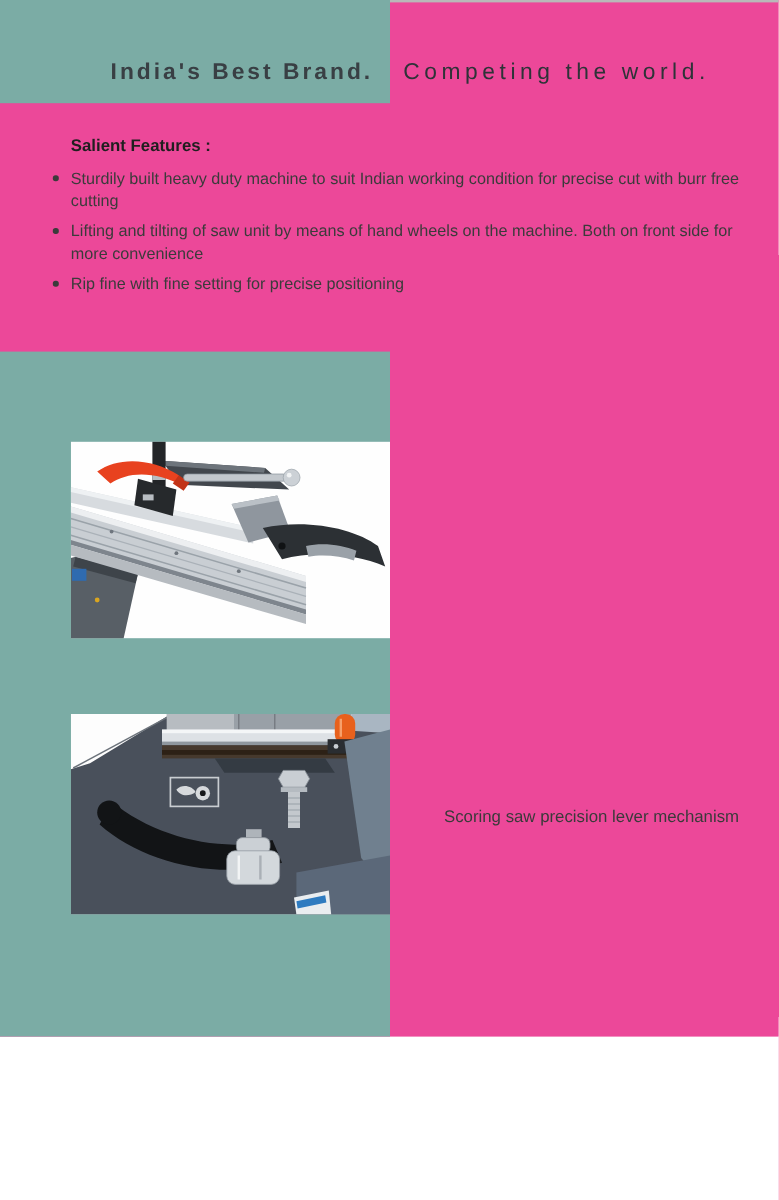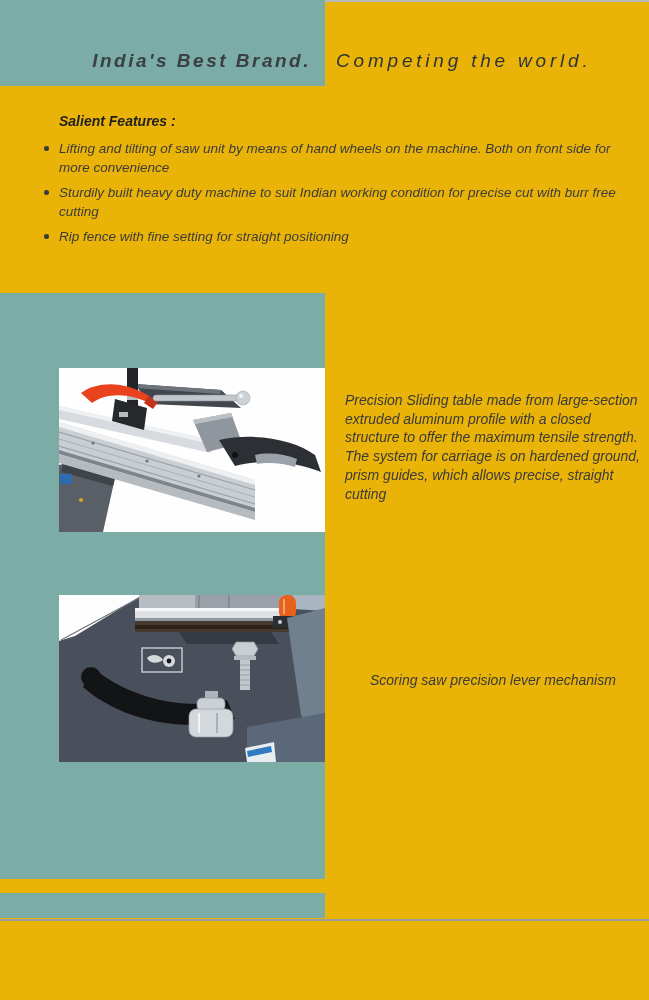--- a/index.html
+++ b/index.html
@@ -4,22 +4,22 @@
 <style>
   :root{
     --teal:#7BACA5;
     --accent-red:#E8421F;
     --accent-orange:#E8611C;
     --rule-gray:#A8A8A8;
     --text:#3B3B3B;
   }
   html,body{margin:0;padding:0;background:#ffffff;}
   .page{
-    position:relative;width:649px;height:1000px;overflow:hidden;
-    background:#eab308;font-family:"Liberation Sans",sans-serif;color:var(--text);font-style:italic;
+    position:relative;width:649px;height:864px;overflow:hidden;
+    background:#ec4899;font-family:"Liberation Sans",sans-serif;color:var(--text);
   }
   
   .header-teal{position:absolute;left:0;top:0;width:325px;height:86px;background:var(--teal);}
   .top-rule{position:absolute;left:325px;top:0;width:324px;height:2px;background:#b9b9b9;}
   .brand-tagline{
     position:absolute;left:0;top:50px;width:311px;text-align:right;
     font-size:19px;font-weight:bold;letter-spacing:2.5px;color:#393f44;white-space:nowrap;
   }
   .world-tagline{
     position:absolute;left:336px;top:50px;font-size:19px;font-weight:400;
@@ -57,23 +57,23 @@
 <div class="page">
 
   <div class="header-teal"></div>
   <div class="top-rule"></div>
   <div class="brand-tagline">India's Best Brand.</div>
   <div class="world-tagline">Competing the world.</div>
 
   <div class="features">
     <h2>Salient Features :</h2>
     <ul>
+      <li>Sturdily built heavy duty machine to suit Indian working condition for precise cut with burr free cutting</li>
       <li>Lifting and tilting of saw unit by means of hand wheels on the machine. Both on front side for more convenience</li>
-      <li>Sturdily built heavy duty machine to suit Indian working condition for precise cut with burr free cutting</li>
-      <li>Rip fence with fine setting for straight positioning</li>
+      <li>Rip fine with fine setting for precise positioning</li>
     </ul>
   </div>
 
   <div class="teal-panel"></div>
 
   <div class="photo photo-1">
     <svg width="266" height="164" viewBox="0 0 266 164" xmlns="http://www.w3.org/2000/svg">
       <rect width="266" height="164" fill="#fefefe"></rect>
       <g>
         <polygon points="4,96 56,110 44,164 0,164 0,97" fill="#585f66"></polygon>
@@ -118,21 +118,20 @@
         <polygon points="134,52 172,45 183,75 148,84" fill="#8f969e"></polygon>
         <polygon points="134,52 172,45 174,49 136,56" fill="#bac0c6"></polygon>
       </g>
       <g>
         <path d="M160,72 C196,64 236,72 256,87 L262,104 C236,93 202,91 176,98 Z" fill="#2c3034"></path>
         <path d="M196,87 C210,84 226,86 238,91 L236,99 C224,95 209,94 198,96 Z" fill="#9aa1a8"></path>
         <circle cx="176" cy="87" r="3" fill="#101214"></circle>
       </g>
     </svg>
   </div>
-  <div class="caption caption-1">Precision Sliding table made from large-section extruded aluminum profile with a closed structure to offer the maximum tensile strength. The system for carriage is on hardened ground, prism guides, which allows precise, straight cutting</div>
 
   <div class="photo photo-2">
     <svg width="266" height="167" viewBox="0 0 266 167" xmlns="http://www.w3.org/2000/svg">
       <rect width="266" height="167" fill="#fdfdfd"></rect>
       <polygon points="0,46 16,41 80,2 266,2 266,167 0,167" fill="#49505b"></polygon>
       <line x1="2" y1="45" x2="80" y2="3" stroke="#6c737b" stroke-width="1.2"></line>
       <rect x="80" y="0" width="154" height="16" fill="#99a0a7"></rect>
       <rect x="80" y="0" width="56" height="16" fill="#b7bcc1"></rect>
       <line x1="140" y1="0" x2="140" y2="16" stroke="#6e747b"></line>
       <line x1="170" y1="0" x2="170" y2="16" stroke="#6e747b"></line>

